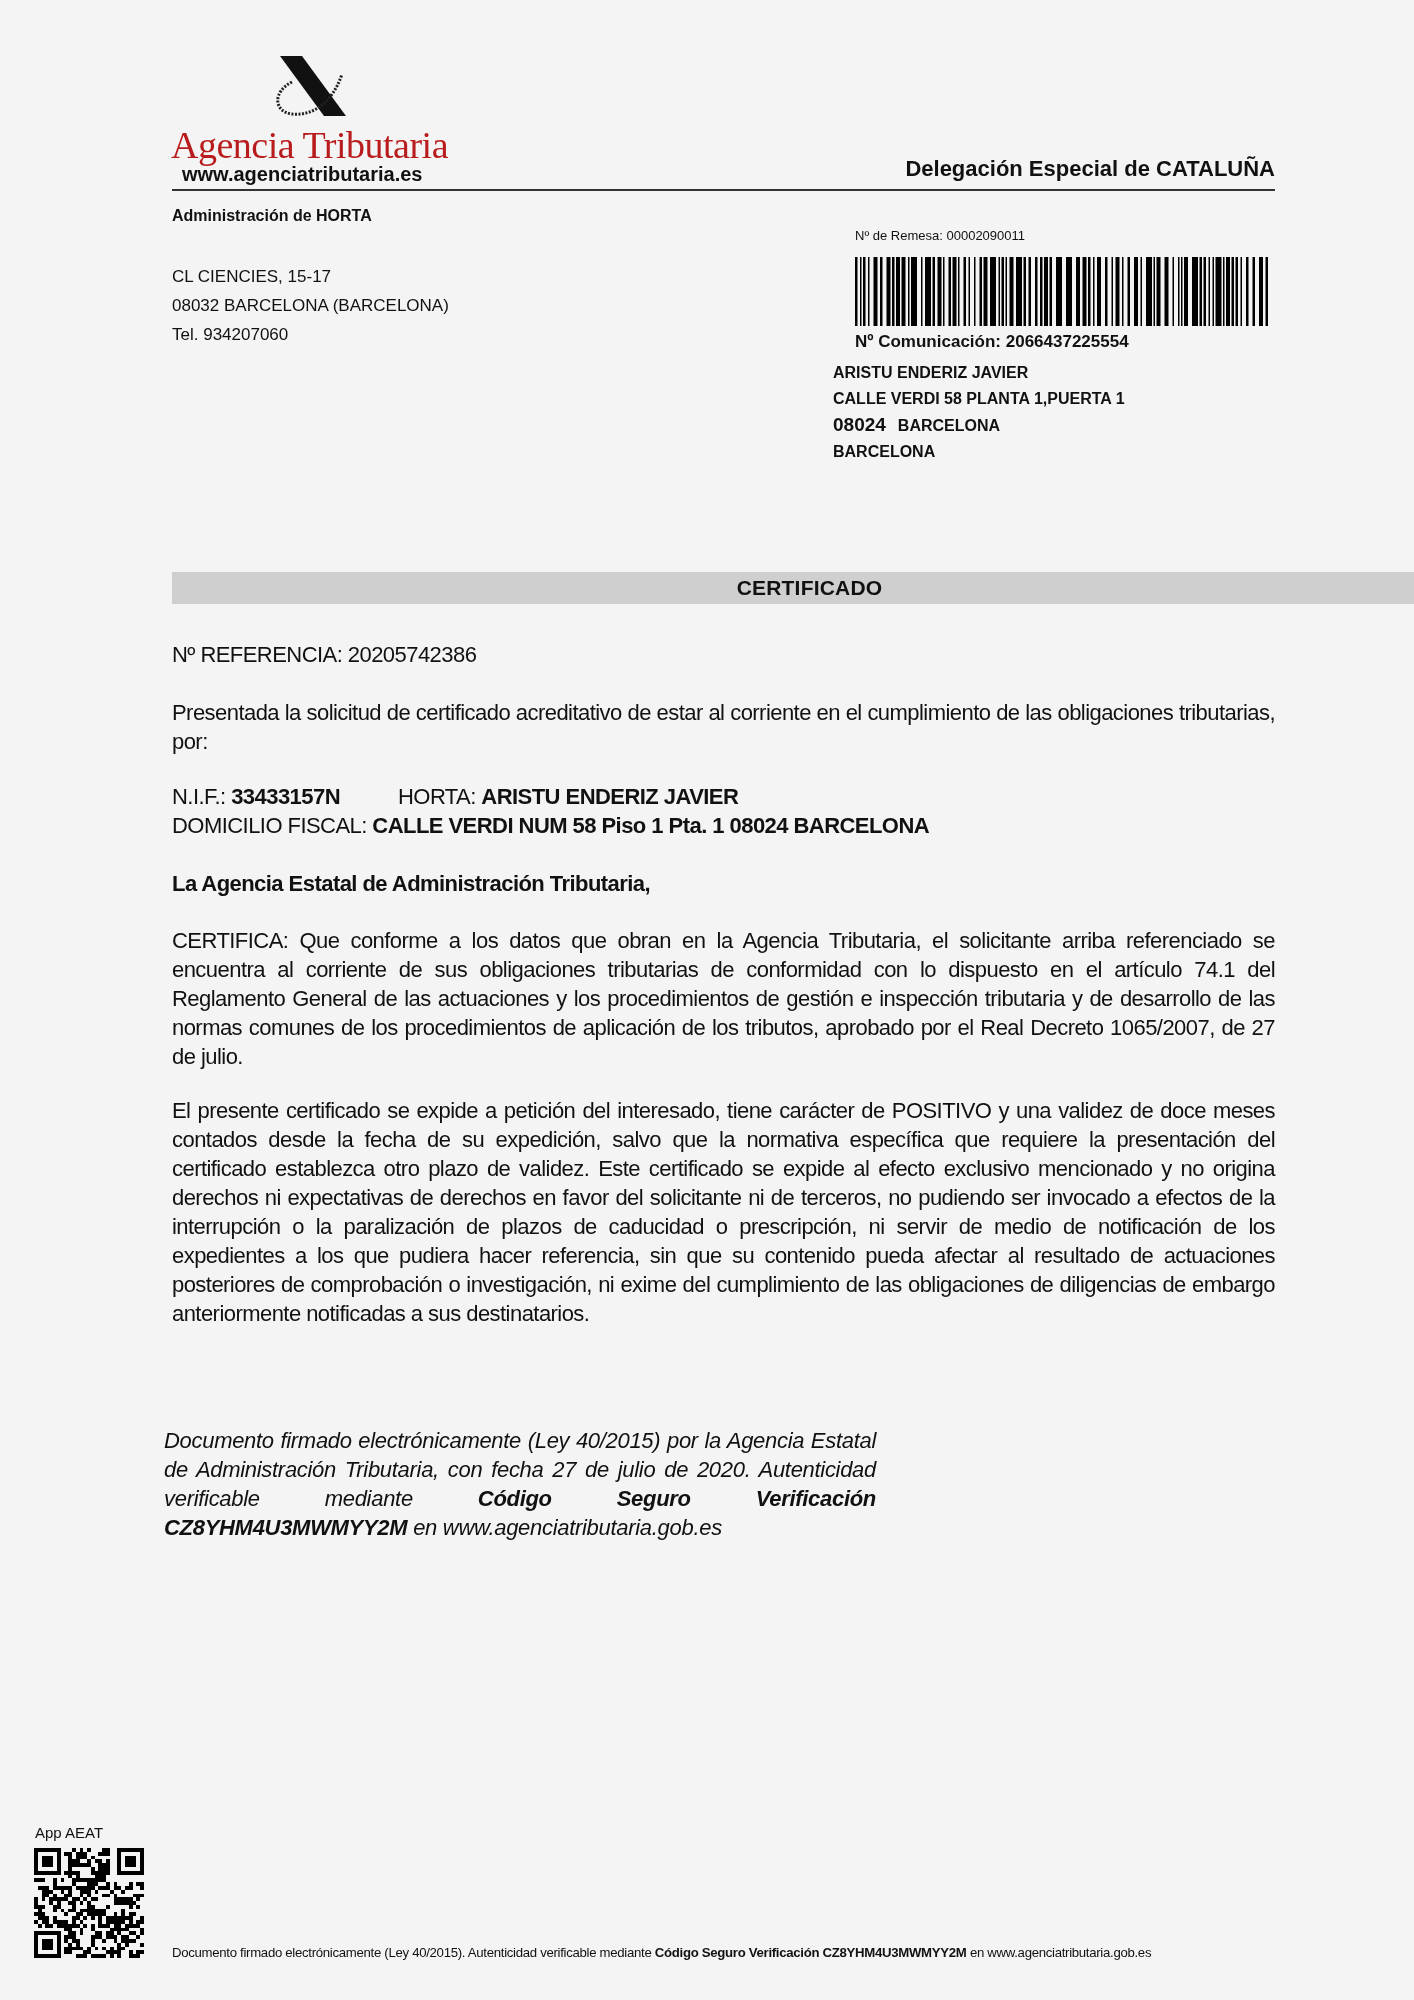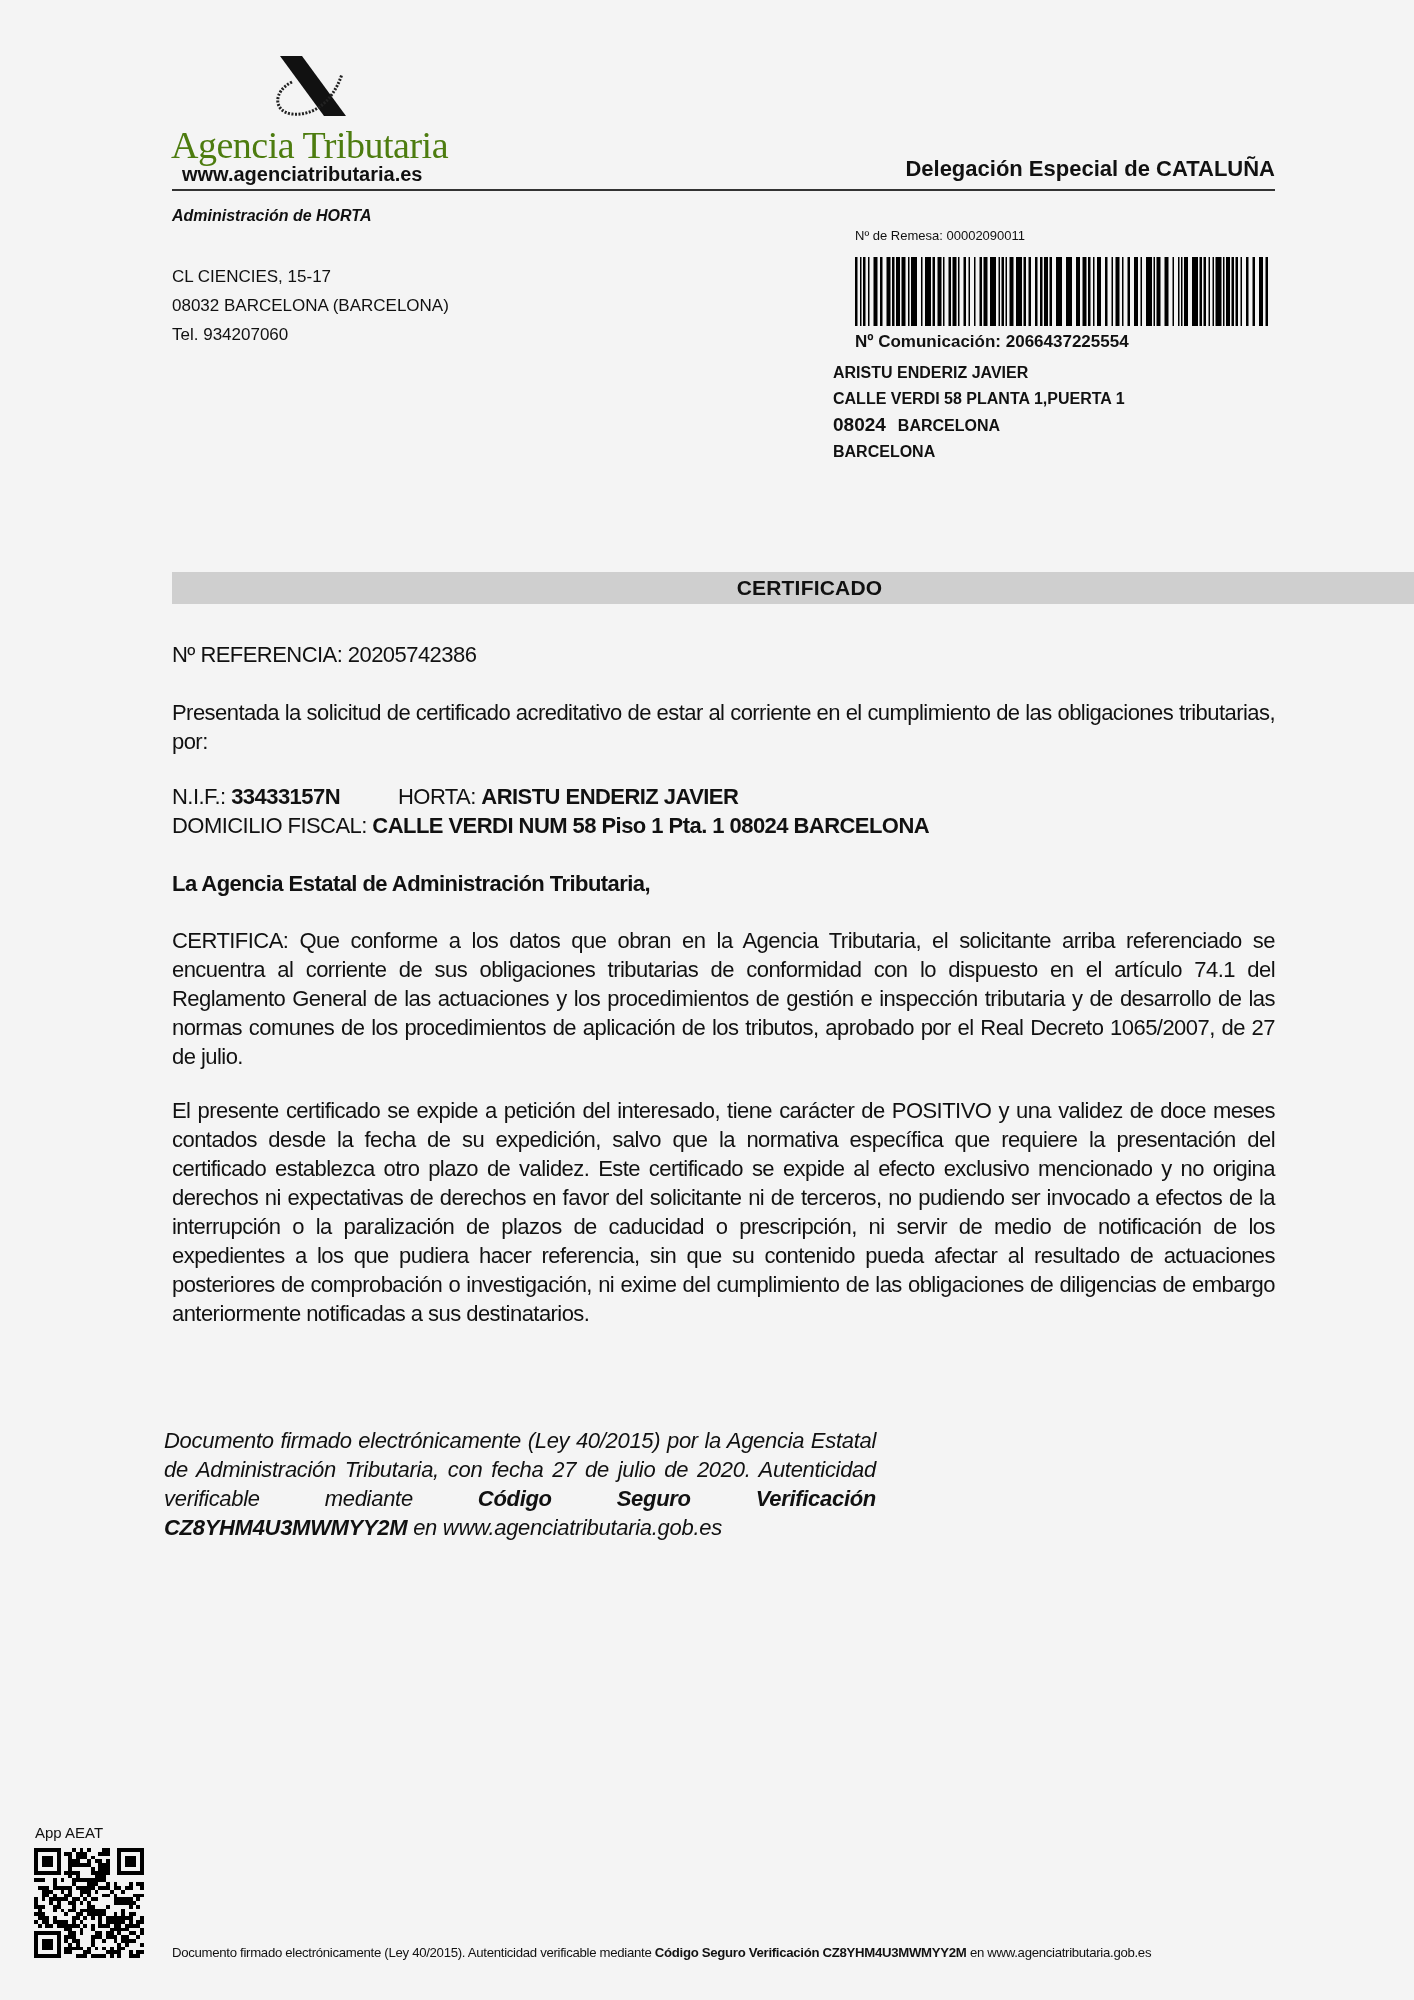--- a/index.html
+++ b/index.html
@@ -4,30 +4,30 @@
 <style>
   html, body { margin: 0; padding: 0; }
   body {
     width: 1414px; height: 2000px; background: #f4f4f4; position: relative;
     font-family: "Liberation Sans", sans-serif; color: #111; overflow: hidden;
   }
   .abs { position: absolute; }
   .logo-mark { left: 268px; top: 54px; width: 90px; height: 75px; }
   .logo-text {
     left: 171px; top: 126px; font-family: "Liberation Serif", serif;
-    font-size: 38px; letter-spacing: -0.5px; color: #4d7c0f; line-height: 1;
+    font-size: 38px; letter-spacing: -0.5px; color: #b91c1c; line-height: 1;
   }
   .logo-url {
     left: 182px; top: 164px; font-size: 20px; font-weight: bold; color: #111; line-height: 1;
   }
   .header-rule { left: 172px; top: 189px; width: 1103px; height: 2px; background: #333; }
   .delegacion {
     right: 139px; top: 158px; font-size: 22px; font-weight: bold; line-height: 1;
   }
-  .admin-title { left: 172px; top: 207px; font-size: 16px; font-weight: bold; font-style: italic; }
+  .admin-title { left: 172px; top: 207px; font-size: 16px; font-weight: bold; }
   .office-addr { left: 172px; top: 262px; font-size: 17px; line-height: 29px; }
   .remesa { left: 855px; top: 228px; font-size: 13px; }
   .barcode { left: 855px; top: 257px; width: 415px; height: 69px; }
   .comunicacion { left: 855px; top: 332px; font-size: 17px; font-weight: bold; }
   .recipient { left: 833px; top: 360px; font-size: 16px; font-weight: bold; line-height: 26px; }
   .recipient .cp { font-size: 19px; margin-right: 12px; }
   .cert-bar {
     left: 172px; top: 572px; width: 1275px; height: 32px; background: #cfcfcf;
     display: flex; align-items: center; justify-content: center;
     font-size: 21px; font-weight: bold; letter-spacing: 0.2px;

